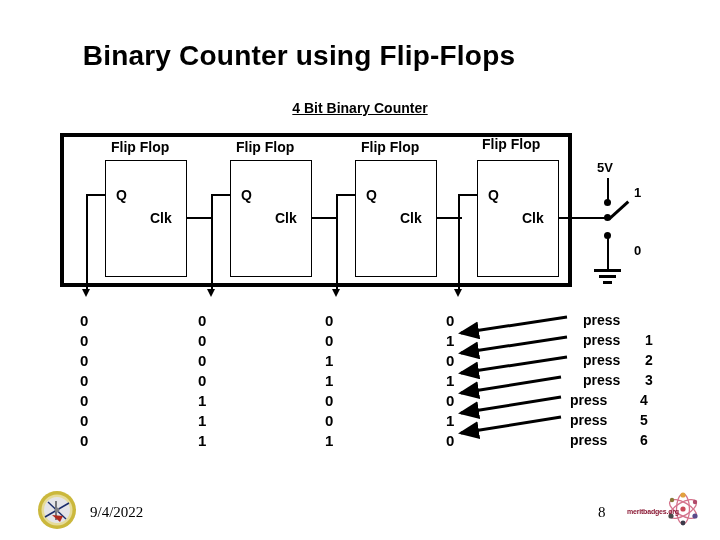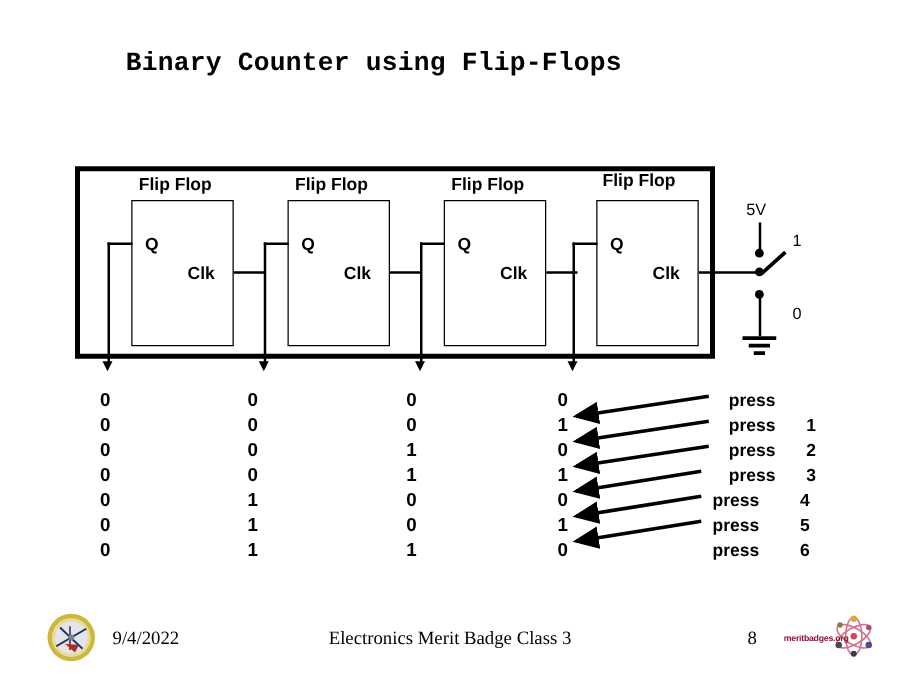--- a/index.html
+++ b/index.html
@@ -16,22 +16,22 @@
     font-family: "Liberation Sans", sans-serif;
   }
 
   
   #title {
     position: absolute;
     left: 0;
     top: 40px;
     width: 598px;
     text-align: center;
-    font-family: Liberation Mono, monospace;
-    font-size: 21px;
+    font-family: Liberation Sans, sans-serif;
+    font-size: 28px;
     font-weight: bold;
     color: #000000;
     letter-spacing: 0.2px;
   }
   #subtitle {
     position: absolute;
     left: 0;
     top: 100px;
     width: 720px;
     text-align: center;
@@ -102,21 +102,21 @@
     border-left: 4.5px solid transparent;
     border-right: 4.5px solid transparent;
     border-top: 8px solid #000000;
   }
 
   
   .sw-label {
     position: absolute;
     font-family: "Liberation Sans", sans-serif;
     font-size: 13px;
-    font-weight: normal;
+    font-weight: bold;
     color: #000000;
   }
   .sw-dot {
     position: absolute;
     width: 7px;
     height: 7px;
     border-radius: 50%;
     background: #000000;
   }
   .sw-blade {
@@ -216,20 +216,21 @@
     transform: translateY(-50%);
     white-space: nowrap;
   }
 </style>
 </head>
 <body>
 
 <div id="slide">
 
   <div id="title">Binary Counter using Flip-Flops</div>
+  <div id="subtitle">4 Bit Binary Counter</div>
 
   <div id="circuit-diagram">
 
     <div id="circuit-frame"></div>
 
     <div class="ff-label" style="left:111px; top:139px;">Flip Flop</div>
     <div class="ff-box" style="left:105px; top:160px; width:82px; height:117px;"></div>
     <div class="pin-q" style="left:116px; top:187px;">Q</div>
     <div class="pin-clk" style="left:150px; top:210px;">Clk</div>
 
@@ -349,21 +350,20 @@
     <circle cx="21" cy="21" r="19" fill="#cbb83c"></circle>
     <circle cx="21" cy="21" r="15.5" fill="#e6dc9a"></circle>
     <circle cx="21" cy="21" r="13" fill="#e4e4e8"></circle>
     <path d="M9 28 L33 14" stroke="#1b2d6b" stroke-width="1.6" fill="none"></path>
     <path d="M12 13 L30 30" stroke="#1b2d6b" stroke-width="1.4" fill="none"></path>
     <path d="M20 12 L20 31" stroke="#46484e" stroke-width="1.4" fill="none"></path>
     <path d="M16 26 L24 33 L27 27 Z" fill="#b02a1e"></path>
     <circle cx="21" cy="21" r="2.4" fill="#7d7f86"></circle>
   </svg>
   <div id="footer-date">9/4/2022</div>
-  <div id="footer-center">Electronics Merit Badge Class 3</div>
   <div id="footer-page">8</div>
 
   <svg id="mb-logo" viewBox="0 0 84 42">
     <g transform="translate(58,20)">
       <ellipse rx="15" ry="6.5" fill="none" stroke="#d4738c" stroke-width="1.3" transform="rotate(30)"></ellipse>
       <ellipse rx="15" ry="6.5" fill="none" stroke="#d4738c" stroke-width="1.3" transform="rotate(90)"></ellipse>
       <ellipse rx="15" ry="6.5" fill="none" stroke="#d4738c" stroke-width="1.3" transform="rotate(150)"></ellipse>
       <circle cx="0" cy="-14" r="2.6" fill="#e2a23c"></circle>
       <circle cx="12" cy="7" r="2.6" fill="#5b4a8a"></circle>
       <circle cx="-12" cy="7" r="2.6" fill="#4a4a4a"></circle>

